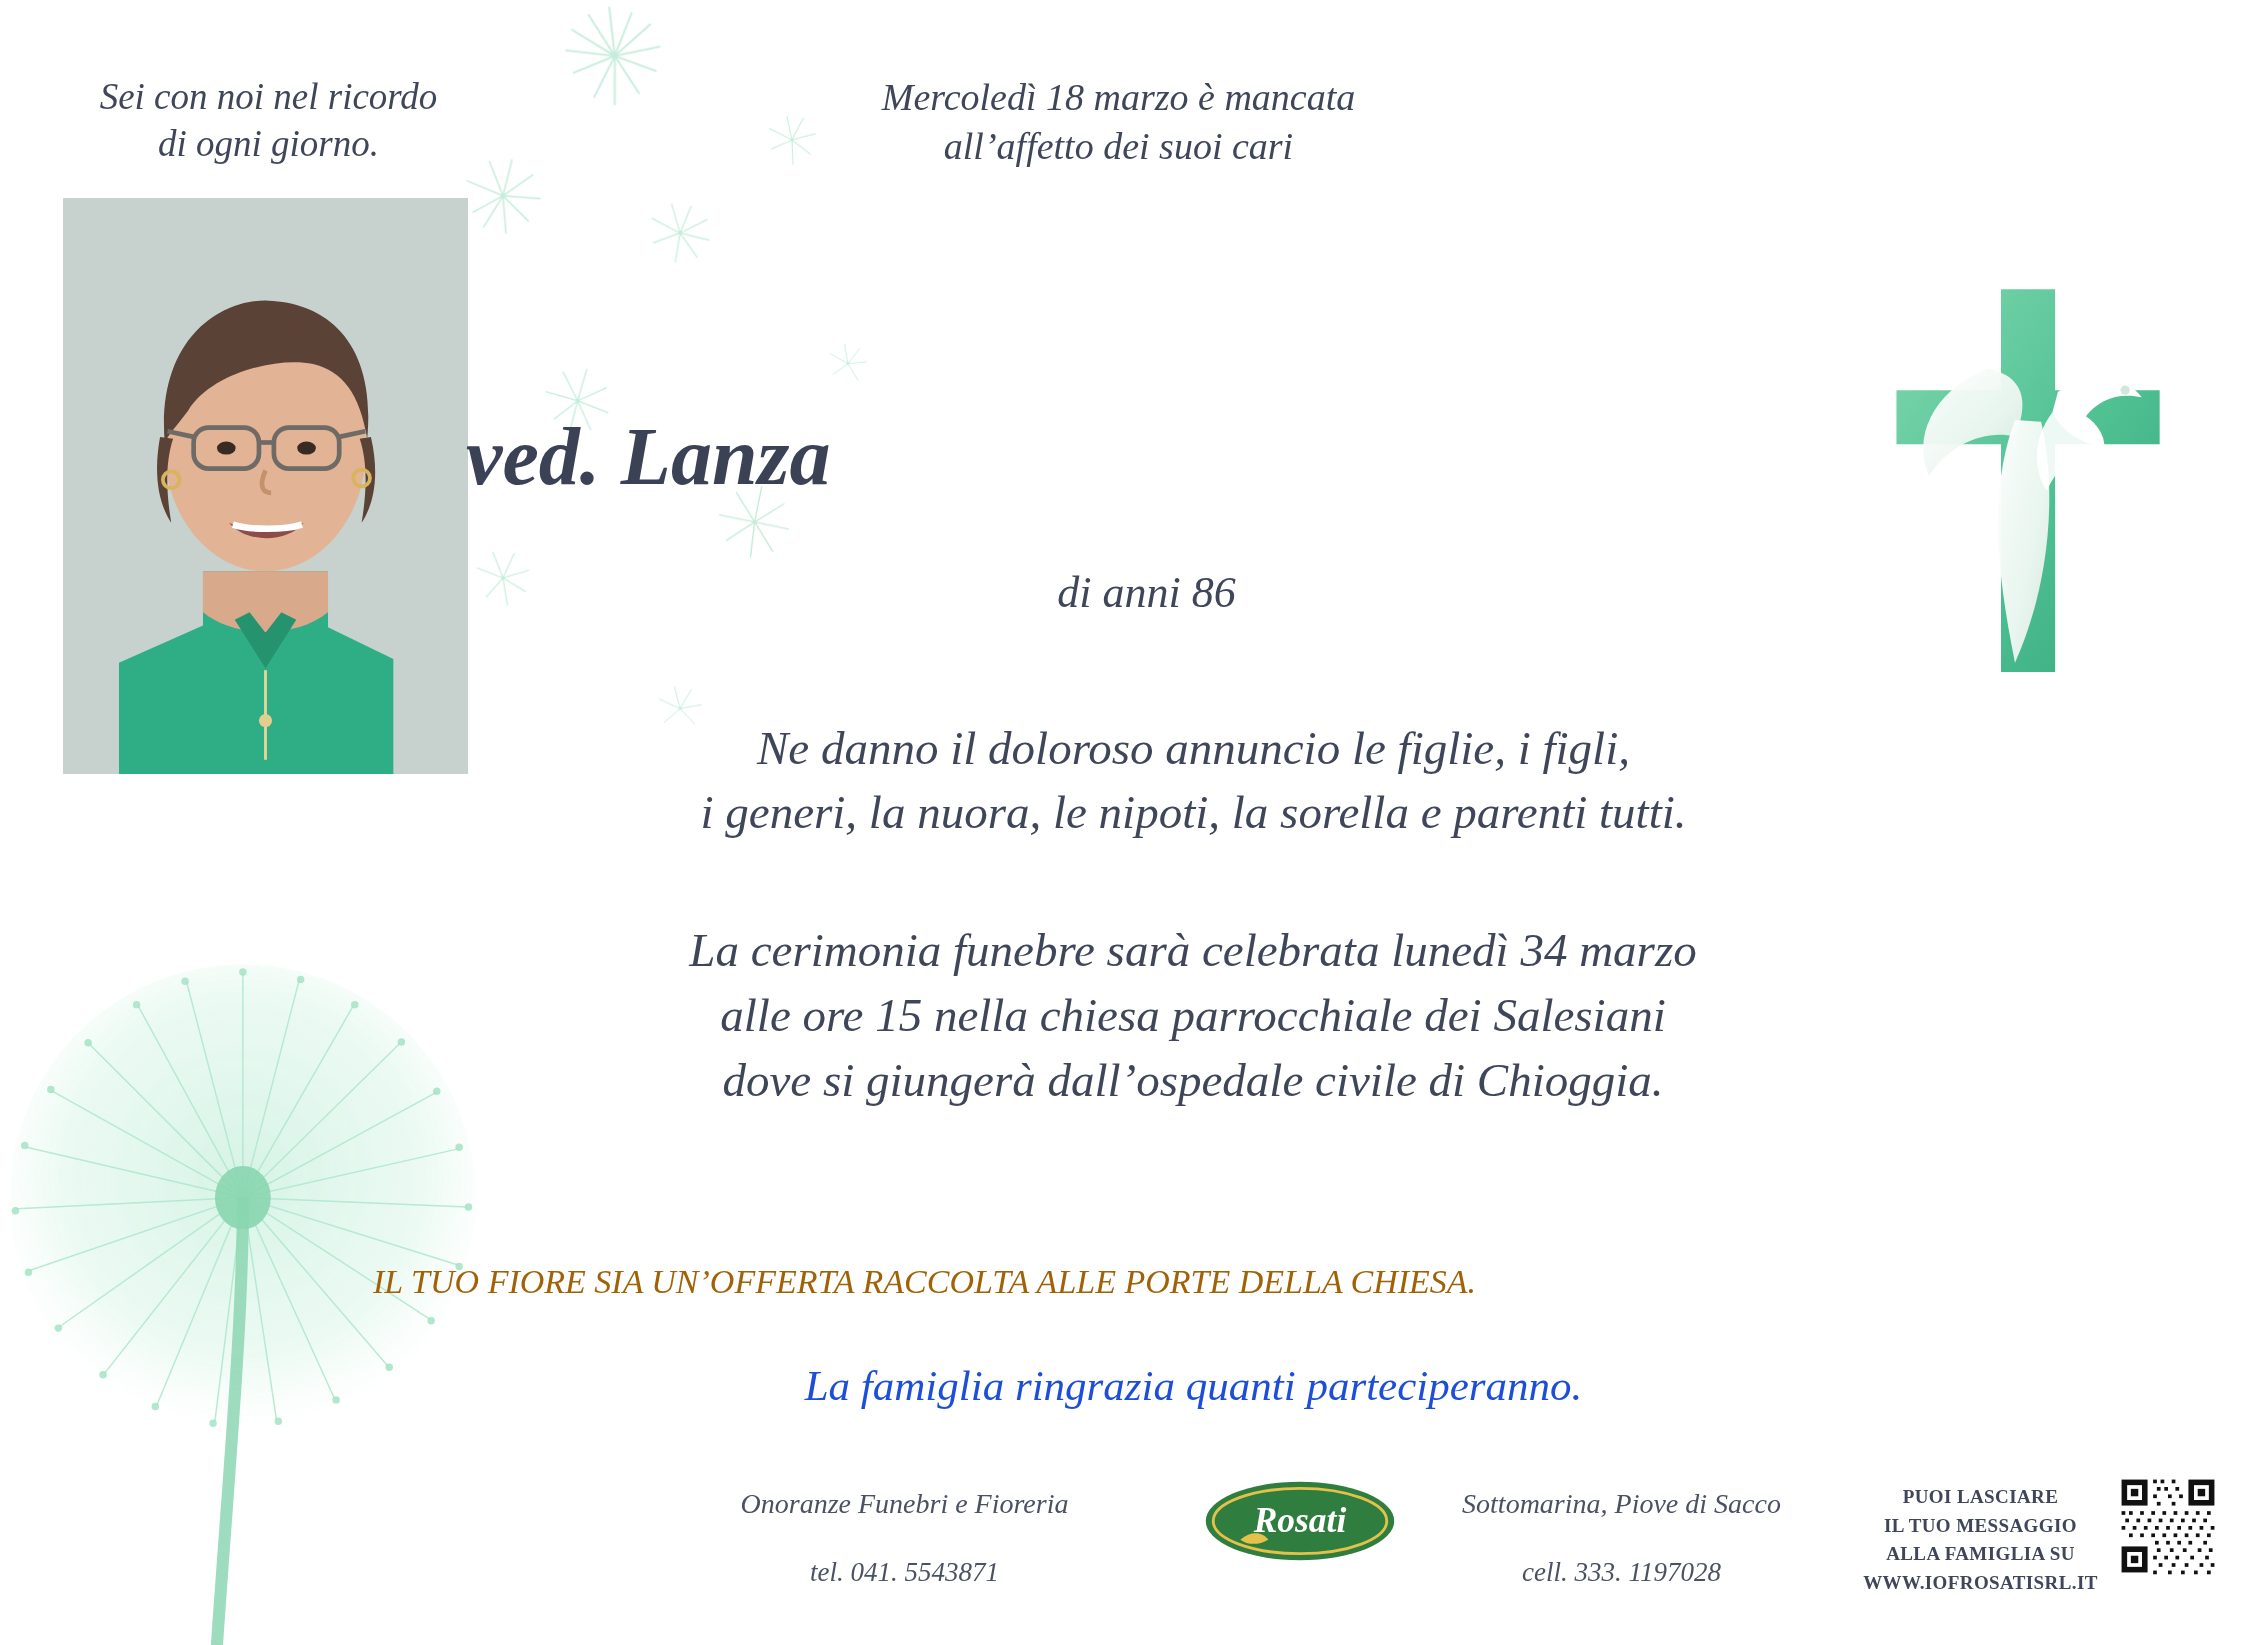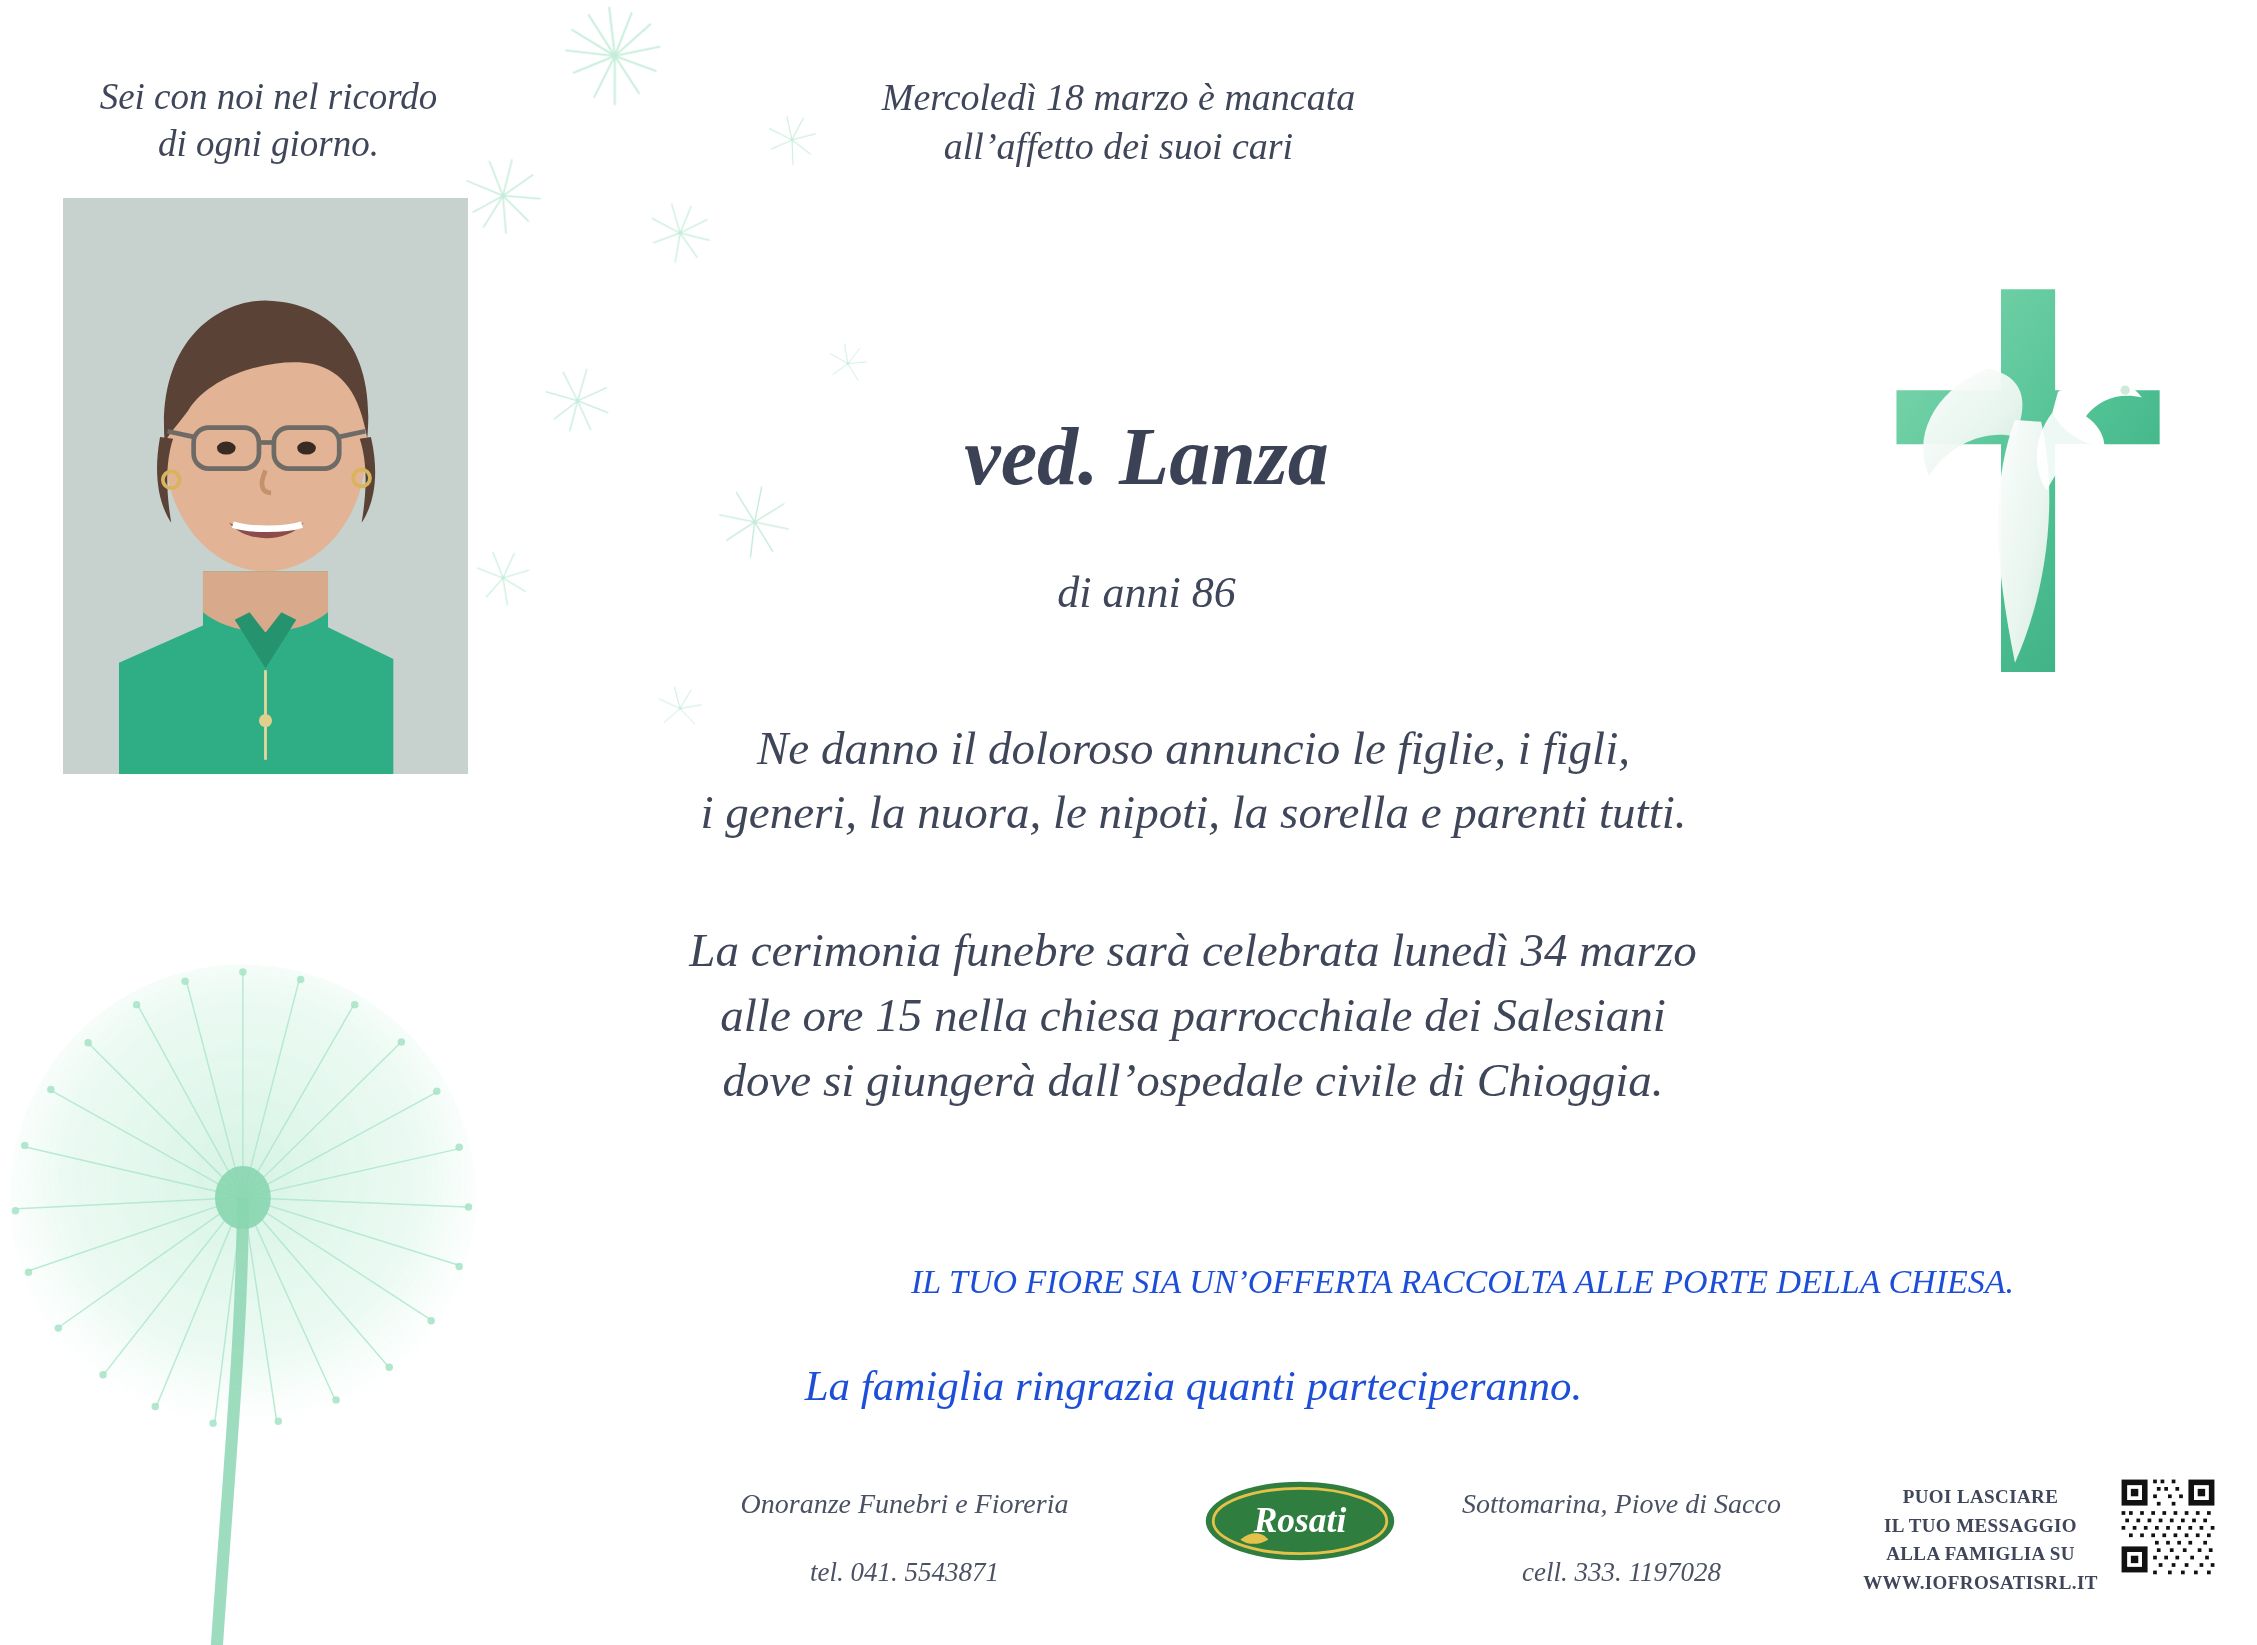--- a/index.html
+++ b/index.html
@@ -105,21 +105,20 @@
     letter-spacing: 0.9px;
     color: #3b4255;
     white-space: nowrap;
   }
 
   .deceased-widow {
     position: absolute;
     left: 466px;
     top: 410px;
     width: 1361px;
-    text-align: center;
     font-style: italic;
     font-weight: bold;
     font-size: 82px;
     color: #3b4255;
   }
 
   .deceased-age {
     position: absolute;
     left: 466px;
     top: 567px;
@@ -152,24 +151,24 @@
     font-size: 47px;
     line-height: 1.38;
     color: #3f4659;
   }
 
   .offering-note {
     position: absolute;
     left: 373px;
     top: 1263px;
     width: 1641px;
-    text-align: right;
+    text-align: left;
     font-style: italic;
     font-size: 34px;
-    color: #1d4ed8;
+    color: #a16207;
   }
 
   .thanks-note {
     position: absolute;
     left: 373px;
     top: 1361px;
     width: 1641px;
     text-align: center;
     font-style: italic;
     font-size: 43px;

